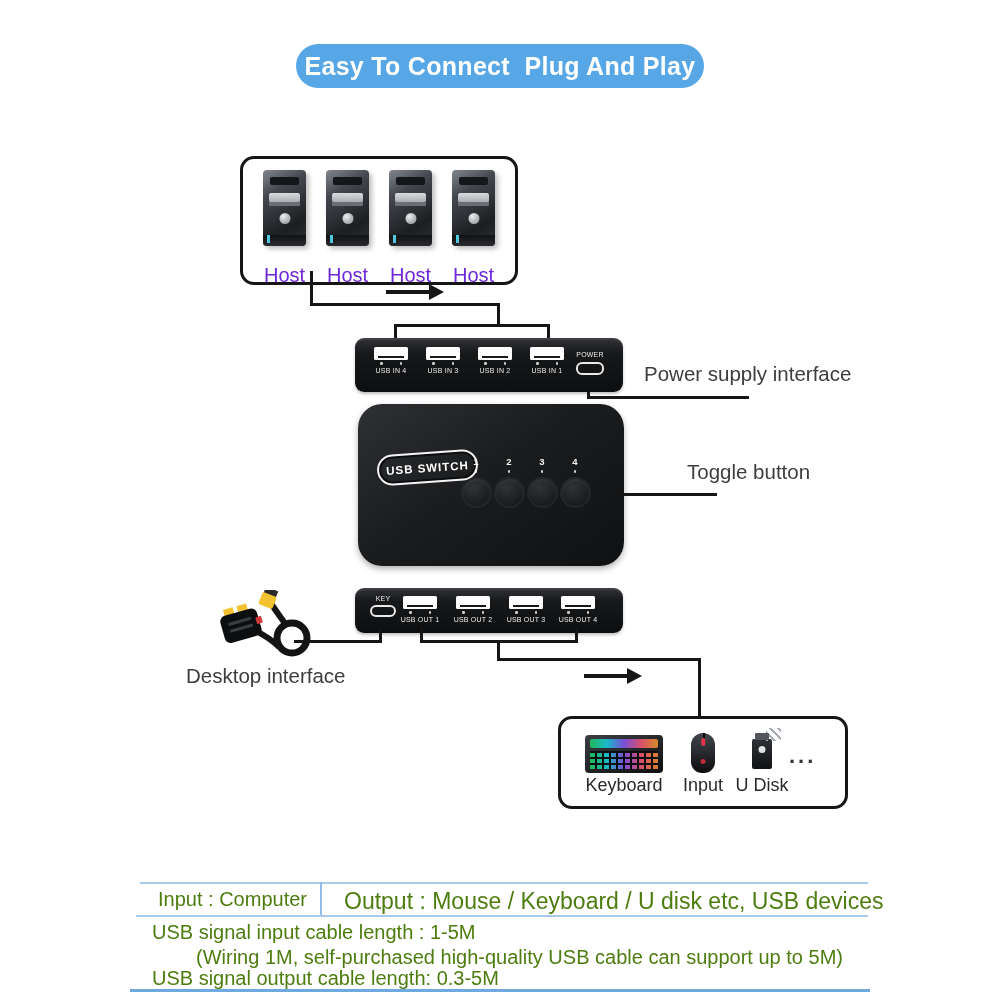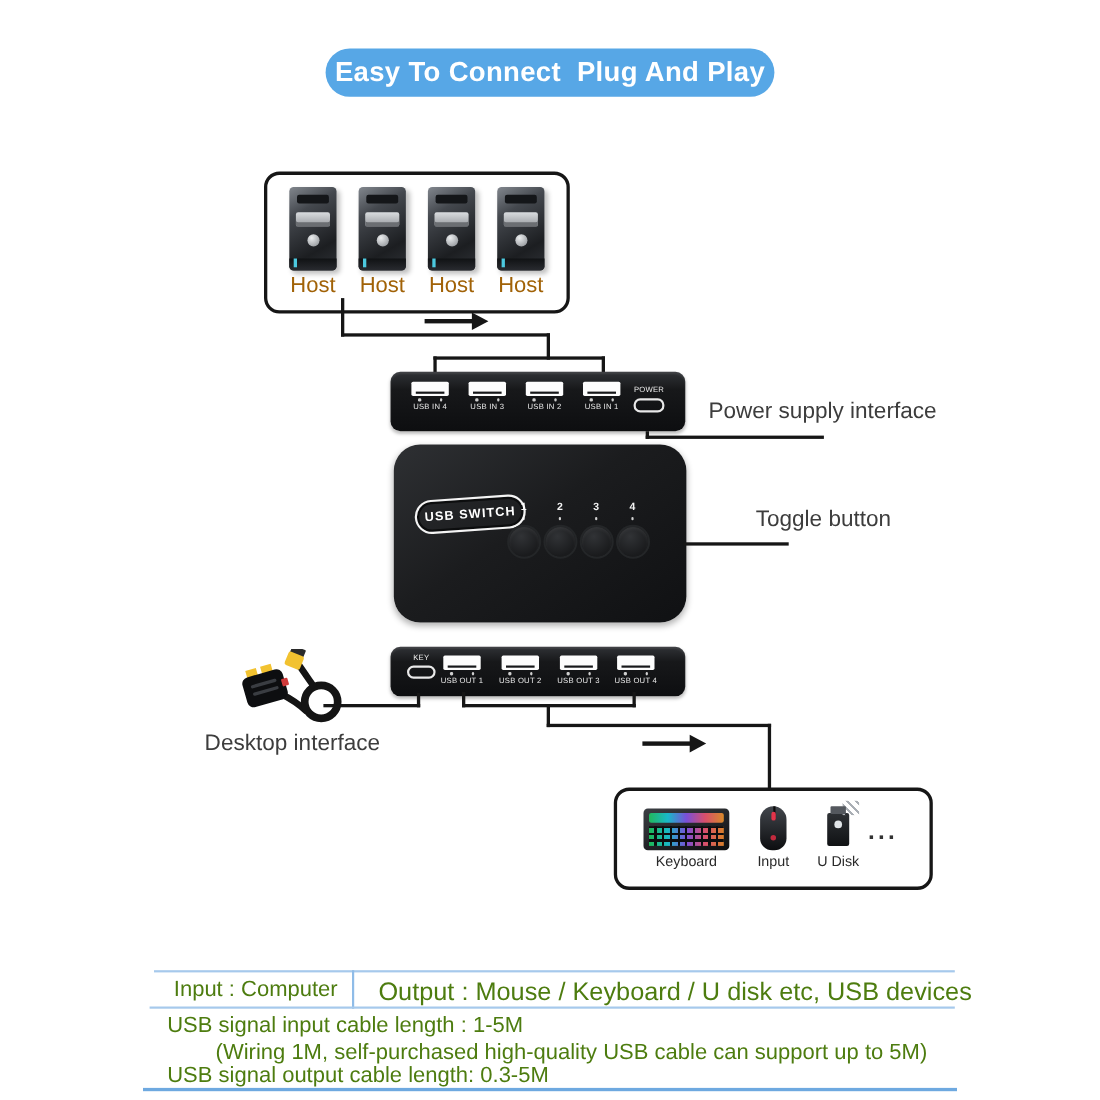--- a/index.html
+++ b/index.html
@@ -11,21 +11,21 @@
   
   .banner{
     left:296px;top:44px;width:408px;height:44px;border-radius:22px;
     background:#57a7e6;color:#fff;display:flex;align-items:center;justify-content:center;
     font-size:25px;font-weight:bold;letter-spacing:.3px;white-space:pre;
   }
   
   .obox{border:3px solid #161616;border-radius:14px;background:#fff;}
   .hostbox{left:240px;top:156px;width:272px;height:112px;display:flex;justify-content:space-evenly;align-items:flex-start;padding-top:11px;}
   .hostcol{display:flex;flex-direction:column;align-items:center;}
-  .hostlabel{font-size:20px;color:#a16207;margin-top:2px;}
+  .hostlabel{font-size:20px;color:#6d28d9;margin-top:18px;}
   
   .tower{width:43px;height:76px;border-radius:4px;position:relative;
     background:linear-gradient(150deg,#82878e 0%,#44484e 28%,#1c1e21 72%,#2f3237 100%);
     box-shadow:3px 3px 5px rgba(0,0,0,.25);}
   .tower .vent{position:absolute;top:7px;left:7px;right:7px;height:8px;background:#141619;border-radius:2px;}
   .tower .bay{position:absolute;top:23px;left:6px;right:6px;height:13px;border-radius:2px;
     background:linear-gradient(#d9dcdf,#96999d);box-shadow:inset 0 -4px 0 #6b6e72;}
   .tower .pwr{position:absolute;top:43px;left:50%;transform:translateX(-50%);width:11px;height:11px;border-radius:50%;
     background:radial-gradient(circle at 35% 30%,#eceeef,#85898e);}
   .tower .foot{position:absolute;bottom:0;left:0;right:0;height:11px;background:linear-gradient(#101214,#292b30);border-radius:0 0 4px 4px;}
@@ -60,21 +60,21 @@
   .btnnum{color:#fff;font-size:9.5px;font-weight:bold;opacity:.95;}
   .btnled{width:2.5px;height:2.5px;border-radius:50%;background:#fff;opacity:.8;margin:3px 0 6px;}
   .devbtn{width:27px;height:27px;border-radius:50%;
     background:radial-gradient(circle at 40% 32%,#313336,#1a1b1d 72%);
     box-shadow:0 0 0 2px #242628, inset 0 2px 3px rgba(255,255,255,.07);}
   
   .callout{position:absolute;font-size:20.5px;color:#3d3d3d;white-space:nowrap;}
   
   .devbox{left:558px;top:716px;width:284px;height:87px;}
   .devcol{position:absolute;display:flex;flex-direction:column;align-items:center;}
-  .devlabel{font-size:13px;color:#2a2a2a;margin-top:2px;white-space:nowrap;}
+  .devlabel{font-size:18px;color:#2a2a2a;margin-top:2px;white-space:nowrap;}
   .kb{width:78px;height:38px;border-radius:4px;position:relative;overflow:hidden;background:linear-gradient(160deg,#3b3e43,#0d0e10);}
   .kb .glow{position:absolute;top:4px;left:5px;right:5px;height:9px;border-radius:2px;
     background:linear-gradient(90deg,#22b85c,#19b9c9,#7a4fd8,#d84f6b,#d8892a);}
   .kb .keys{position:absolute;top:16px;left:5px;right:5px;bottom:4px;
     background:linear-gradient(90deg,#1db954,#18b9c4,#7a4fd8,#d84f6b,#d87f2a);}
   .kb .keys::after{content:"";position:absolute;inset:0;
     background:repeating-linear-gradient(90deg,transparent 0 5px,#0c0d0f 5px 7px),
                repeating-linear-gradient(0deg,transparent 0 4px,#0c0d0f 4px 6px);}
   .mouse{width:24px;height:40px;border-radius:12px 12px 11px 11px;position:relative;
     background:linear-gradient(#42464c,#0c0d0f);}

